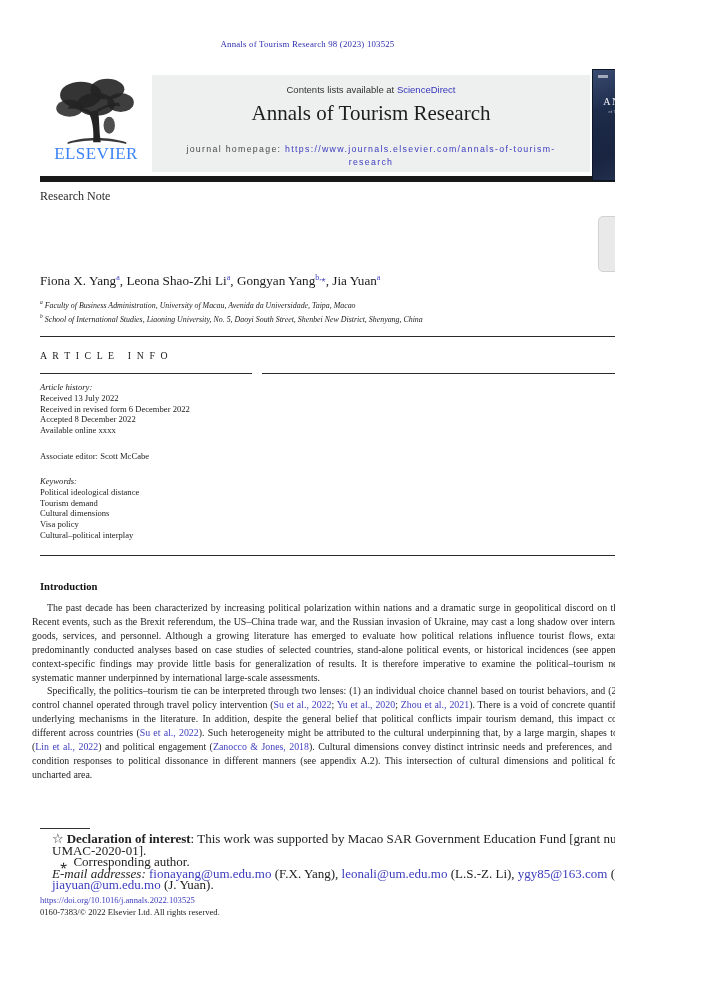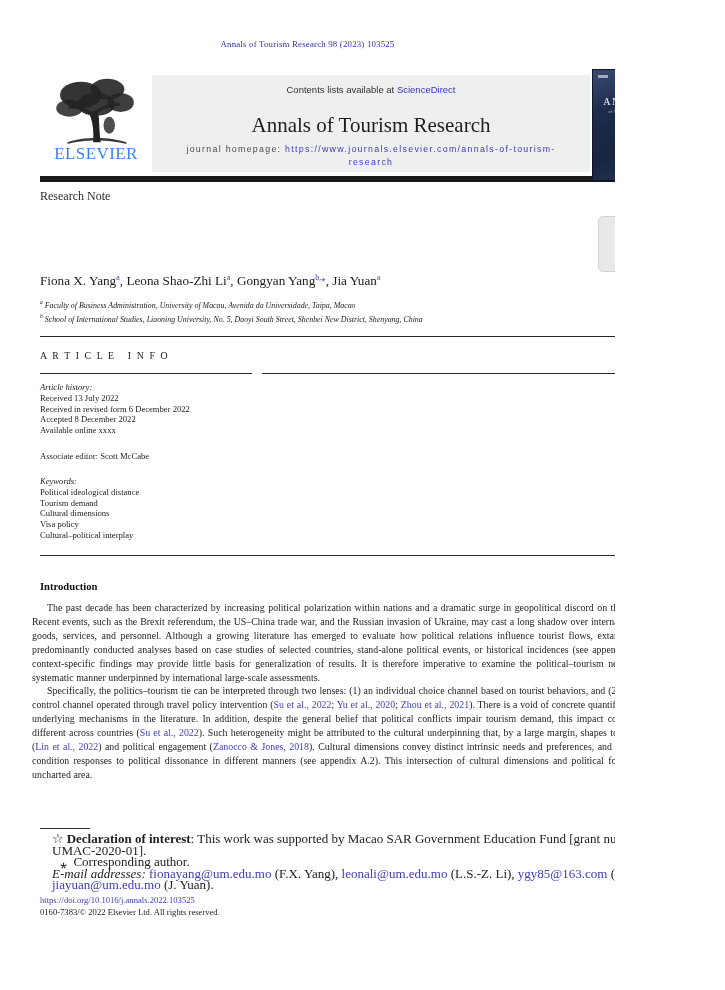--- a/index.html
+++ b/index.html
@@ -16,24 +16,24 @@
   .masthead { position:absolute; left:40px; top:75px; width:645px; height:97px; }
   .logo-block { position:absolute; left:3px; top:1px; width:106px; height:96px; text-align:center; }
   .logo-tree { display:block; margin:0 auto; }
   .logo-text { display:block; color:#3b82f6; font-size:17px; letter-spacing:0.4px; margin-top:-2px; font-family:"Liberation Serif", serif; }
   .mast-center {
     position:absolute; left:112px; top:0; width:438px; height:97px;
     background:#eef0ef; text-align:center; padding-top:9px;
   }
   .contents-line { font-size:9.5px; font-family:"Liberation Sans", sans-serif; color:#333; }
   .sciencedirect { color:#3535bb;text-align:right; }
-  .mast-title { font-size:21px; color:#1e1e1e; margin-top:18px; }
+  .mast-title { font-size:21px; color:#1e1e1e; margin-top:6px; }
   .homepage {
     font-size:8.8px; font-family:"Liberation Sans", sans-serif; color:#4a4a4a;
-    letter-spacing:1.3px; margin-top:5px; line-height:13px; padding:0 30px;
+    letter-spacing:1.3px; margin-top:17px; line-height:13px; padding:0 30px;
     overflow-wrap:break-word;
   }
   .homepage-url { color:#3b3bbd; }
   .cover {
     position:absolute; left:553px; top:-5px; width:70px; height:110px; z-index:2;
     background:
       linear-gradient(155deg, rgba(90,110,150,0.35) 0%, rgba(90,110,150,0) 30%),
       linear-gradient(335deg, rgba(90,115,160,0.3) 0%, rgba(90,115,160,0) 35%),
       linear-gradient(160deg, #27375c 0%, #1b2845 45%, #151f3a 100%);
     box-shadow:0 0 0 1px #0e1526;

